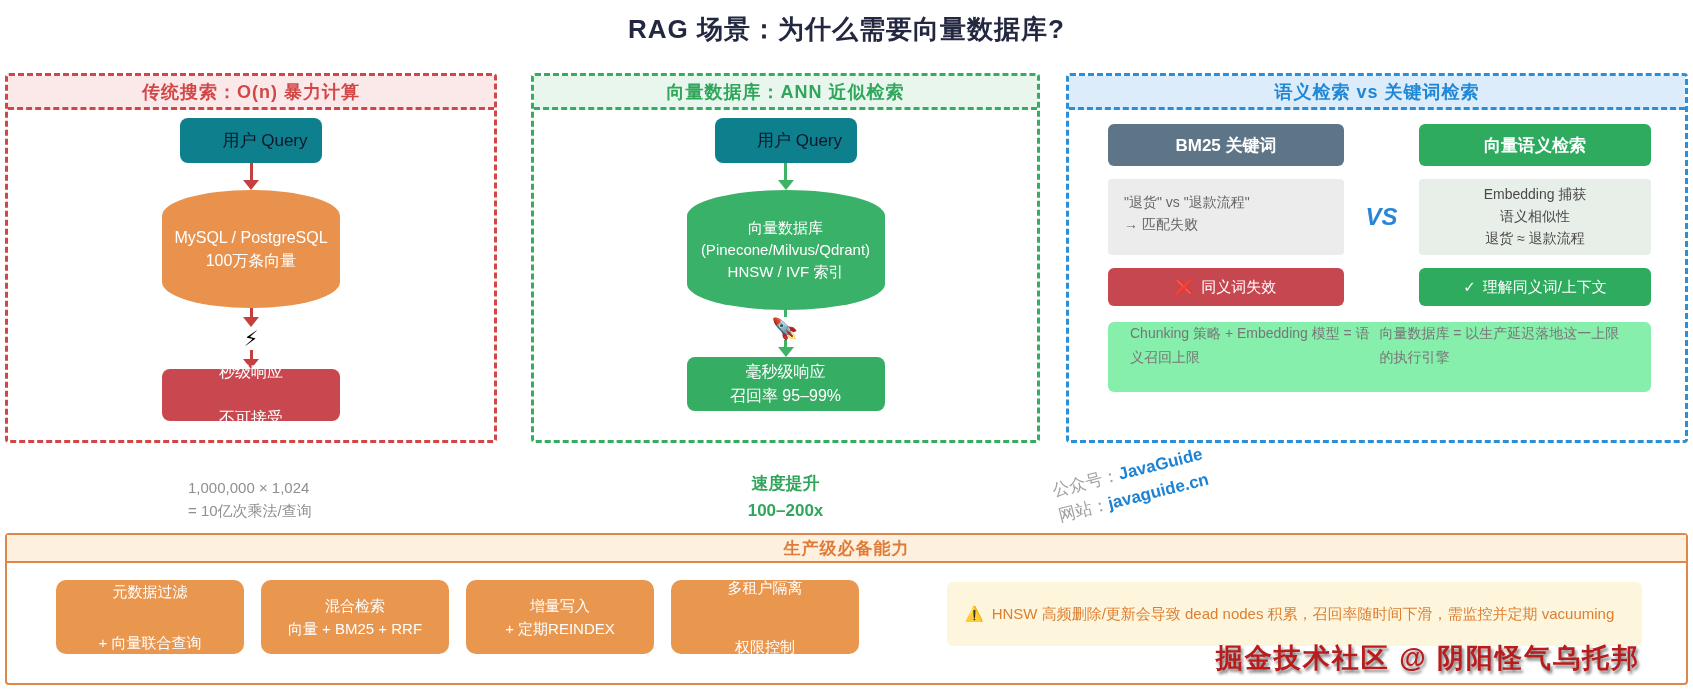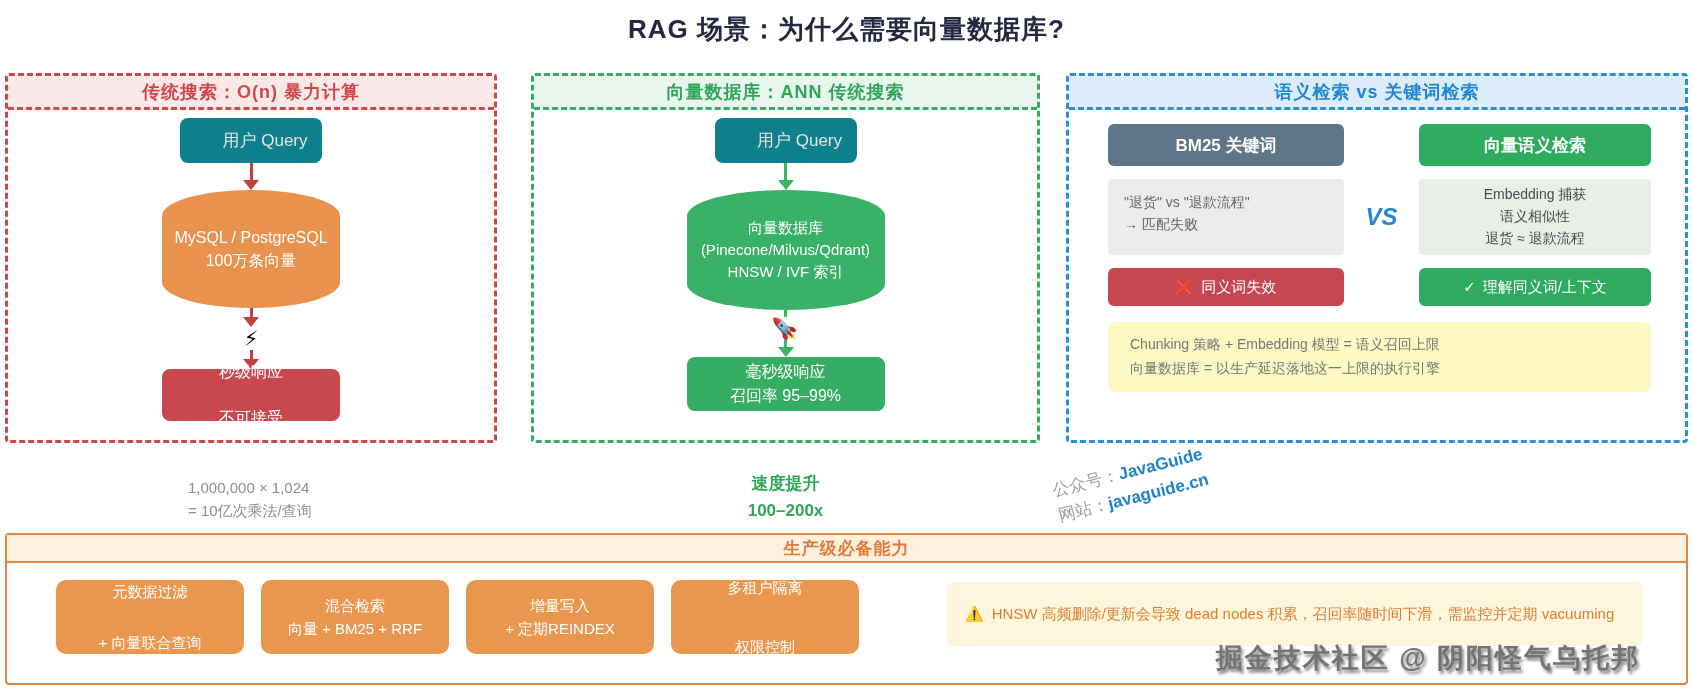--- a/index.html
+++ b/index.html
@@ -17,21 +17,21 @@
   .panel-body { display:flex; flex-direction:column; align-items:center; }
 
   .panel.trad { left:5px; width:492px; border:3px dashed #d14747; }
   .panel.trad .panel-hd { background:#fbe9e9; border-bottom:3px dashed #d14747; color:#d14747; }
   .panel.vect { left:531px; width:509px; border:3px dashed #35ac5f; }
   .panel.vect .panel-hd { background:#e9f6ee; border-bottom:3px dashed #35ac5f; color:#2fa65a; }
   .panel.cmp  { left:1066px; width:622px; border:3px dashed #2a8fd6; }
   .panel.cmp .panel-hd { background:#dcecfa; border-bottom:3px dashed #2a8fd6; color:#1f87d6; }
 
   .query-box { margin-top:8px; width:142px; height:45px; border-radius:8px; background:#0e7f8d;
-               color:#e5e5e5; font-size:17px; display:flex; align-items:center; justify-content:center;padding-left:28px; }
+               color:#0f172a; font-size:17px; display:flex; align-items:center; justify-content:center;padding-left:28px; }
 
   .cyl { border-radius:50% / 26px; color:#fff; display:flex; flex-direction:column;
          align-items:center; justify-content:center; text-align:center; line-height:1.45; }
   .cyl.orange { width:178px; height:118px; background:#e9924e; font-size:16px; }
   .cyl.green  { width:198px; height:120px; background:#3ab168; font-size:15px; }
 
   .arrow { display:flex; flex-direction:column; align-items:center; }
   .stem       { width:3px; }
   .stem.red   { background:#c4403f; }
   .stem.green { background:#3cb365; }
@@ -58,22 +58,22 @@
   .cmp-detail { border-radius:4px; font-size:14px; line-height:1.55; }
   .cmp-detail.gray { background:#ececec; color:#666; padding:13px 16px; text-align:left; }
   .cmp-detail.lgreen { background:#e8efe9; color:#4a4a4a; display:flex; flex-direction:column;
                        align-items:center; justify-content:center; text-align:center; }
   .vs-cell { grid-column:2; grid-row:2; display:flex; align-items:center; justify-content:center;
              color:#2a85d8; font-size:24px; font-weight:bold; font-style:italic; }
   .verdict { border-radius:6px; color:#fff; font-size:15px;
              display:flex; align-items:center; justify-content:center; gap:7px; }
   .verdict.red { background:#c6474f; }
   .verdict.green { background:#2fab60; }
-  .cmp-note { margin:16px 34px 0 39px; height:70px; background:#fef9c3; border-radius:6px;
-              color:#777; font-size:14px; line-height:1.7; display:flex; flex-direction:column;
+  .cmp-note { margin:16px 34px 0 39px; height:70px; background:#86efac; border-radius:6px;
+              color:#777; font-size:14px; line-height:1.7; display:flex; flex-direction:row;
               justify-content:center; padding:0 22px; }
 
   
   .caption-cost { position:absolute; left:188px; top:476px; color:#8f8f8f; font-size:15px; line-height:1.55; }
   .caption-speed { position:absolute; left:531px; top:470px; width:509px; text-align:center;
                    color:#2fa65a; font-size:17px; font-weight:bold; line-height:1.6; }
 
   .watermark { position:absolute; left:1056px; top:478px; transform:rotate(-14deg);
                transform-origin:left center; font-size:17px; line-height:1.55; white-space:nowrap; }
   .watermark .lbl { color:#a0a0a0; }
@@ -87,21 +87,21 @@
              color:#df7b37; font-size:17px; font-weight:bold; letter-spacing:1px; }
   .cap-box { position:absolute; top:45px; width:188px; height:74px; border-radius:10px;
              background:#e9964f; color:#fff; font-size:15px; line-height:1.55; text-align:center;
              display:flex; flex-direction:column; justify-content:center; }
   .cap-box.c0 { left:49px;justify-content:space-between; } .cap-box.c1 { left:254px; } .cap-box.c2 { left:459px; } .cap-box.c3 { left:664px;gap:35px; }
   .warn { position:absolute; left:940px; top:47px; width:695px; height:64px; background:#fdf5dc;
           border-radius:6px; color:#dd7f33; font-size:15px;
           display:flex; align-items:center; padding:0 18px; gap:8px; }
 
   .credit { position:absolute; right:53px; top:640px; font-size:27px; font-weight:bold;
-            color:#737373; letter-spacing:2px; text-shadow:2px 3px 3px rgba(90,90,90,0.75); }
+            color:#b91c1c; letter-spacing:2px; text-shadow:2px 3px 3px rgba(90,90,90,0.75); }
 </style>
 </head>
 <body>
 
 <div class="page">
 
   <div class="title">RAG 场景：为什么需要向量数据库?</div>
 
   <div class="panel trad">
     <div class="panel-hd">传统搜索：O(n) 暴力计算</div>
@@ -123,21 +123,21 @@
           <div class="tri red"></div>
       </div>
       <div class="result-box red">
         <div>秒级响应</div>
         <div>不可接受</div>
       </div>
     </div>
   </div>
 
   <div class="panel vect">
-    <div class="panel-hd">向量数据库：ANN 传统搜索</div>
+    <div class="panel-hd">向量数据库：ANN 近似检索</div>
     <div class="panel-body">
       <div class="query-box">用户 Query</div>
       <div class="arrow">
         <div class="stem green" style="height:17px"></div>
           <div class="tri green"></div>
       </div>
       <div class="cyl green">
         <div>向量数据库</div>
         <div>(Pinecone/Milvus/Qdrant)</div>
         <div>HNSW / IVF 索引</div>

